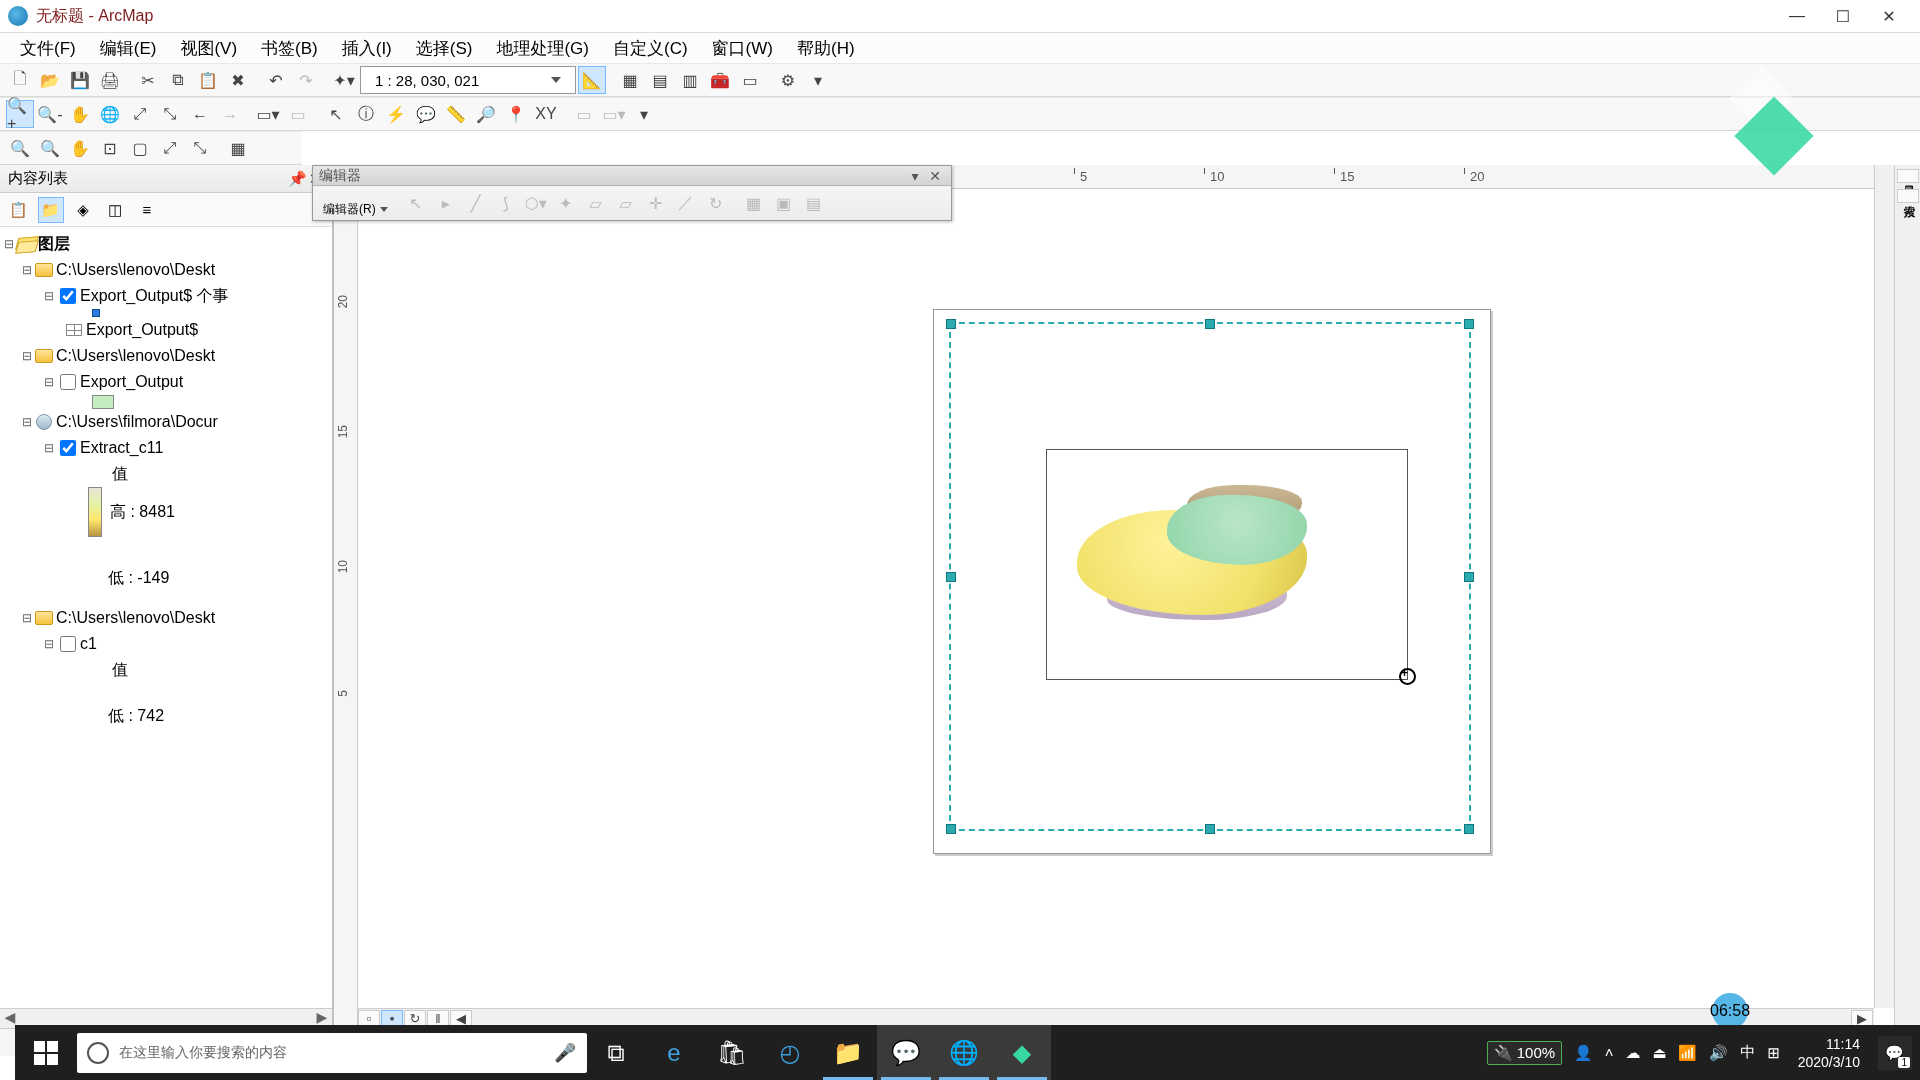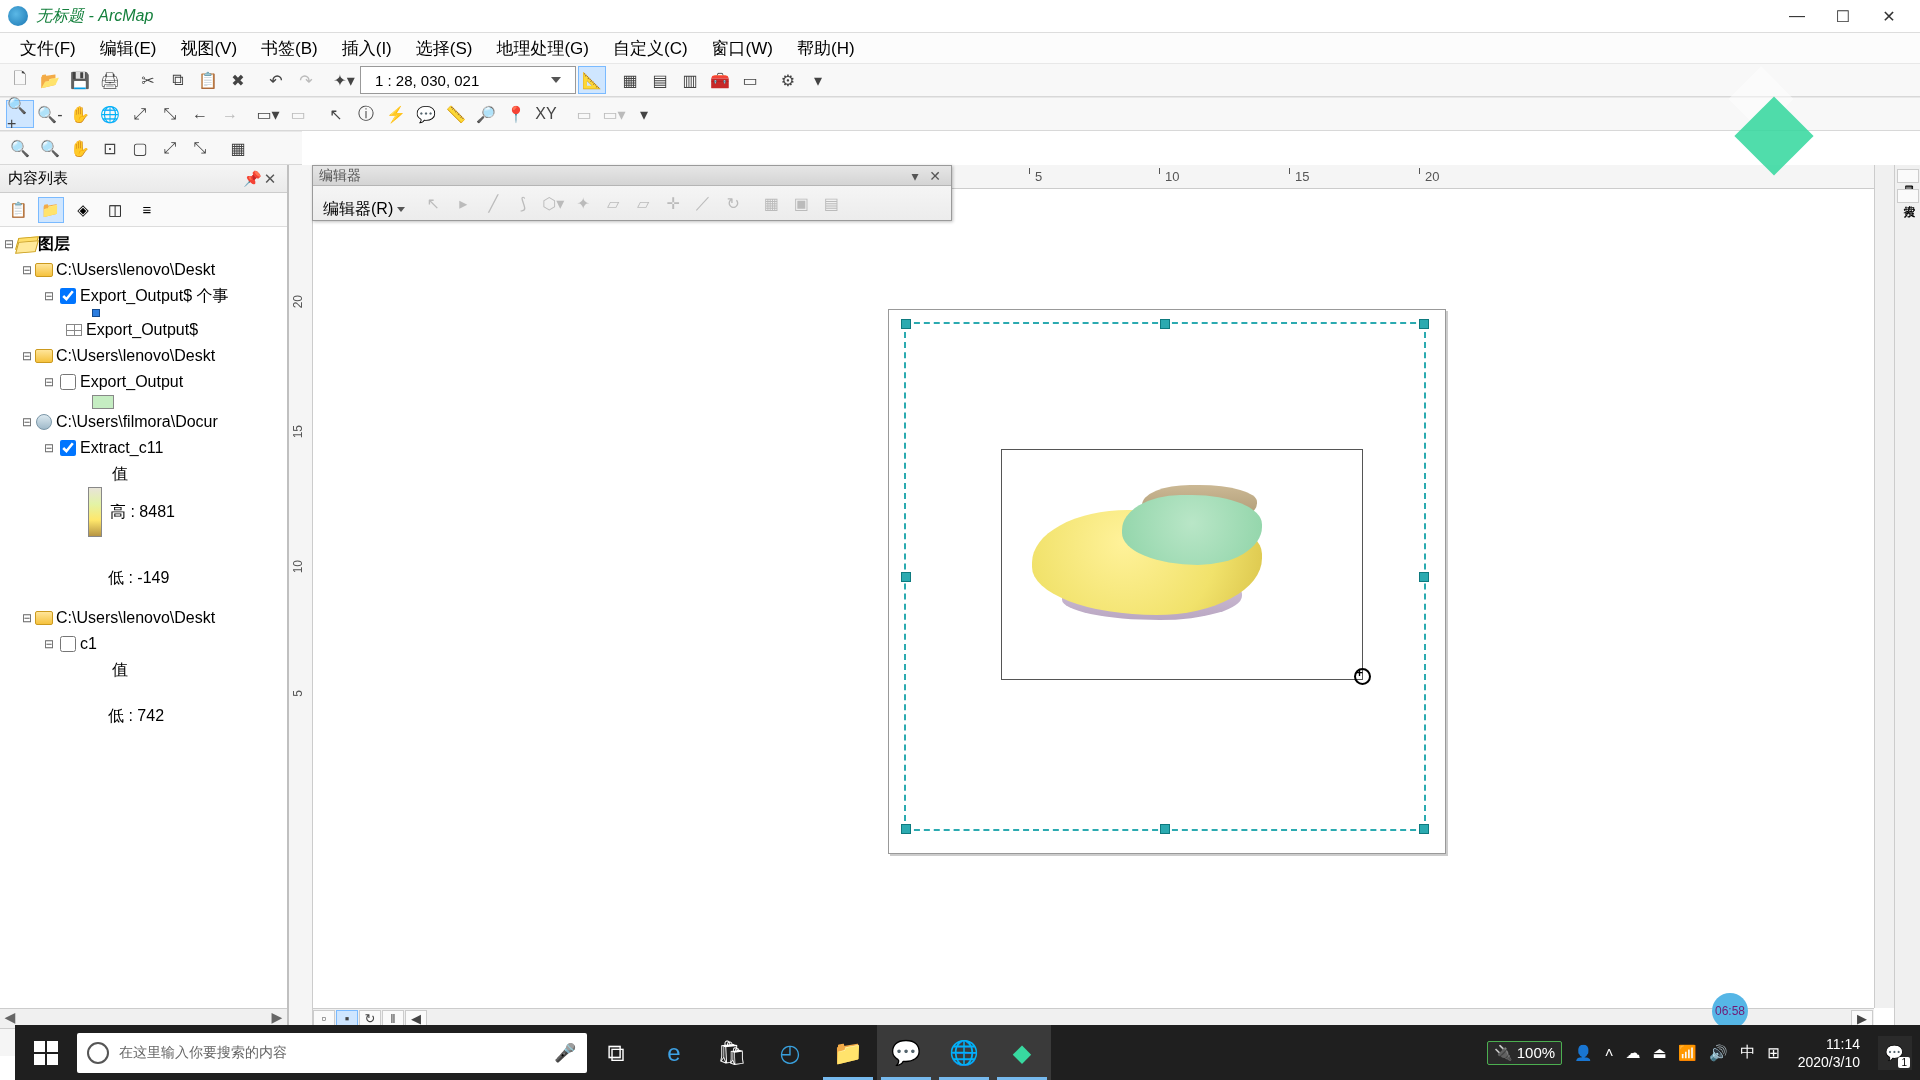--- a/index.html
+++ b/index.html
@@ -1,40 +1,40 @@
 <!DOCTYPE html>
 <html><head>
 <meta charset="utf-8">
 <style>
 * { margin: 0; padding: 0; box-sizing: border-box; font-family: "Microsoft YaHei", Tahoma, sans-serif; }
 body { background: #fff; width: 1920px; height: 1080px; overflow: hidden; font-size: 14px; position: relative; }
 
 
 .titlebar { height: 33px; display: flex; align-items: center; padding: 0 8px; background: #fff; border-bottom: 1px solid #ddd; }
 .titlebar .app-icon { width: 20px; height: 20px; border-radius: 50%; background: radial-gradient(circle at 40% 40%, #5bb8e6, #1976b2); margin-right: 8px; }
-.titlebar .title { font-size: 16px; color: #15803d; font-style: italic; }
+.titlebar .title { font-size: 16px; color: #7f1d1d; }
 .titlebar .spacer { flex: 1; }
 .titlebar .win-btn { width: 46px; height: 32px; display: flex; align-items: center; justify-content: center; font-size: 16px; color: #333; }
 
 
 .menubar { height: 30px; display: flex; align-items: center; padding: 0 8px; background: #fcfcfc; }
 .menubar .menu-item { padding: 4px 12px; font-size: 17px; color: #000; }
 
 
 .toolbar { height: 34px; display: flex; align-items: center; padding: 2px 6px; background: #f8f8f8; border-top: 1px solid #e8e8e8; border-bottom: 1px solid #d8d8d8; gap: 2px; }
 .tbtn { width: 28px; height: 28px; display: inline-flex; align-items: center; justify-content: center; border: 1px solid transparent; font-size: 16px; color: #444; }
 .tbtn.dis { color: #bbb; }
 .tbtn.sel { background: #cfe6ff; border: 1px solid #7abaff; }
 .tsep { width: 6px; }
 .scale-box { width: 216px; height: 28px; border: 1px solid #999; background: #fff; padding: 0 14px; display: flex; align-items: center; font-size: 15px; }
 .scale-box .arrow { border-left: 5px solid transparent; border-right: 5px solid transparent; border-top: 6px solid #555; margin-left: auto; }
 
 
 .layout { display: flex; height: calc(100% - 33px - 30px - 34px - 34px - 34px - 22px - 30px); position: relative; }
-.toc { width: 289px; border-right: 2px solid #c0c0c0; display: flex; flex-direction: column; background: #fff; }
+.toc { width: 334px; border-right: 2px solid #c0c0c0; display: flex; flex-direction: column; background: #fff; }
 .toc-header { height: 28px; display: flex; align-items: center; padding: 0 8px; background: linear-gradient(#f5f5f5,#eaeaea); border-bottom: 1px solid #ccc; font-size: 15px; }
 .toc-header .spacer { flex: 1; }
 .toc-header .pin, .toc-header .close { width: 18px; text-align: center; color: #555; }
 .toc-tabs { height: 34px; display: flex; align-items: center; padding: 0 6px; gap: 6px; background: #fafafa; border-bottom: 1px solid #ddd; }
 .toc-tabs .ticon { width: 26px; height: 26px; border: 1px solid transparent; display: flex; align-items: center; justify-content: center; font-size: 15px; }
 .toc-tabs .ticon.sel { background: #cfe6ff; border: 1px solid #7abaff; }
 .toc-tree { flex: 1; overflow: auto; padding: 4px 2px; font-size: 16px; line-height: 26px; }
 .tree-row { display: flex; align-items: center; white-space: nowrap; }
 .tree-row .exp { width: 14px; text-align: center; color: #666; font-size: 12px; }
 .tree-row .ico { width: 20px; display: inline-flex; justify-content: center; margin-right: 2px;}
@@ -86,39 +86,39 @@
 
 .sidetabs{width:26px;background:#f0f0f0;border-left:1px solid #ccc;display:flex;flex-direction:column;align-items:center;padding-top:4px;gap:6px;}
 .sidetab{width:22px;padding:6px 0;font-size:12px;writing-mode:vertical-rl;background:#fafafa;border:1px solid #ccc;}
 
 
 .editor-float{position:absolute;left:312px;top:165px;width:640px;background:linear-gradient(#fafafa,#ececec);border:1px solid #9a9a9a;box-shadow:1px 1px 3px rgba(0,0,0,0.25);}
 .editor-title{height:20px;background:linear-gradient(#e6e6e6,#d4d4d4);display:flex;align-items:center;padding:0 6px;font-size:14px;color:#555;border-bottom:1px solid #b5b5b5;}
 .editor-title .spacer{flex:1;}
 .editor-title .drop,.editor-title .x{width:20px;text-align:center;color:#555;}
 .editor-body{height:34px;display:flex;align-items:center;padding:0 6px;gap:2px;}
-.editor-body .label{font-size:16px;padding:0 4px;margin-top:12px;}
+.editor-body .label{font-size:12px;padding:0 4px;margin-top:12px;}
 .editor-body .dd::after{content:"";display:inline-block;margin-left:4px;border-left:4px solid transparent;border-right:4px solid transparent;border-top:5px solid #555;vertical-align:middle;}
 
 
 .statusbar{height:28px;display:flex;align-items:center;background:#f5f5f5;border-top:1px solid #ccc;font-size:16px;padding:0 10px;}
 .statusbar .sp{flex:1;}
 .statusbar .seg{padding:0 16px;}
 
 
 .watermark{position:absolute;right:100px;top:72px;display:flex;align-items:center;gap:16px;opacity:0.88;}
 .wm-logo{width:100px;height:100px;position:relative;}
 .wm-logo .p1{position:absolute;left:18px;top:4px;width:46px;height:46px;background:#fff;opacity:0.55;transform:rotate(45deg);}
 .wm-logo .p2{position:absolute;left:26px;top:36px;width:56px;height:56px;background:#38d9a0;transform:rotate(45deg);}
 .wm-text{color:#fff;opacity:0.55;}
 .wm-text .cn{font-size:40px;font-weight:500;letter-spacing:4px;-webkit-text-stroke:1px #fff;color:transparent;}
 .wm-text .en{font-size:24px;letter-spacing:3px;-webkit-text-stroke:1px #fff;color:transparent;}
 
 
-.ts-badge{position:absolute;right:172px;bottom:51px;width:36px;height:36px;border-radius:50%;background:#56b6e6;color:#701a75;font-size:12px;display:flex;align-items:center;justify-content:center;}
+.ts-badge{position:absolute;right:172px;bottom:51px;width:36px;height:36px;border-radius:50%;background:#56b6e6;color:#000000;font-size:16px;display:flex;align-items:center;justify-content:center;}
 
 
 .taskbar{position:absolute;left:15px;right:0;bottom:0;height:55px;background:#1f1f1f;display:flex;align-items:center;color:#fff;}
 .taskbar .start{width:62px;height:100%;display:flex;align-items:center;justify-content:center;}
 .win-logo{width:24px;height:24px;display:grid;grid-template-columns:1fr 1fr;grid-template-rows:1fr 1fr;gap:2px;}
 .win-logo span{background:#fff;}
 .searchbox{flex:0 0 510px;height:40px;background:#fff;border-radius:2px;display:flex;align-items:center;padding:0 10px;color:#666;gap:10px;}
 .searchbox .circ{width:22px;height:22px;border:2px solid #555;border-radius:50%;}
 .searchbox .mic{margin-left:auto;font-size:18px;}
 .task-icons{display:flex;height:100%;}

